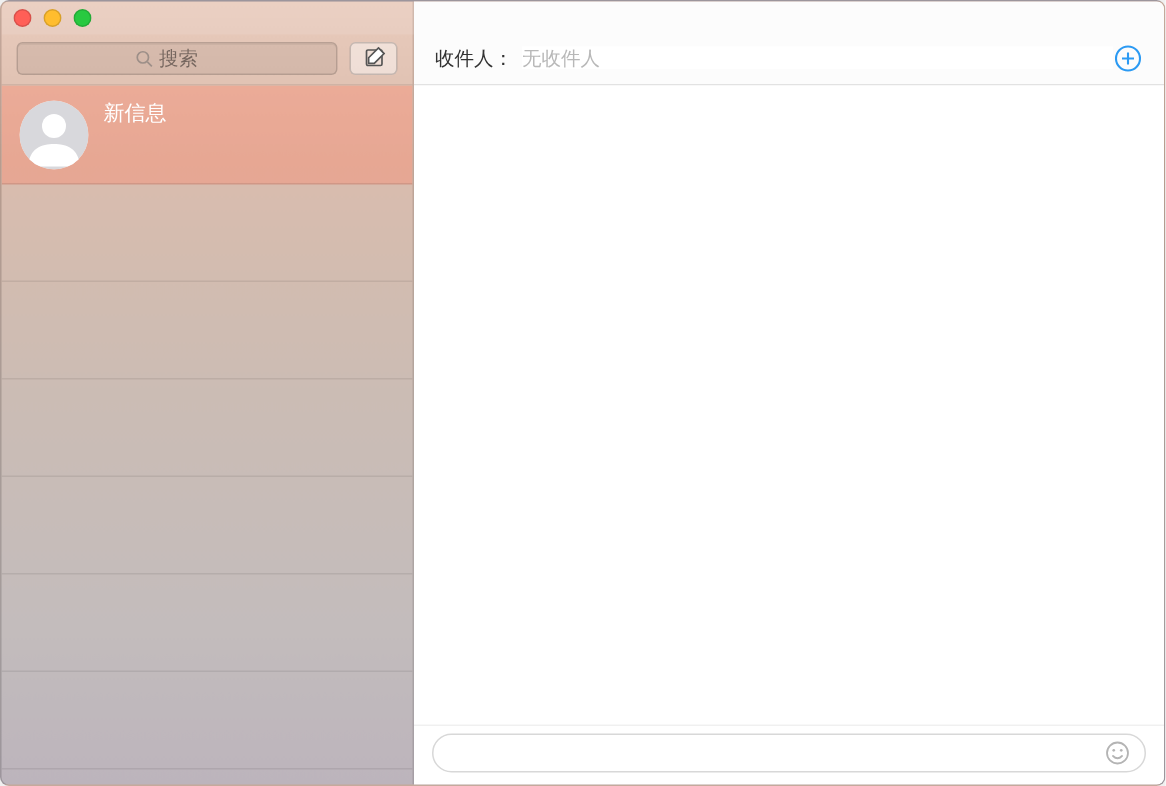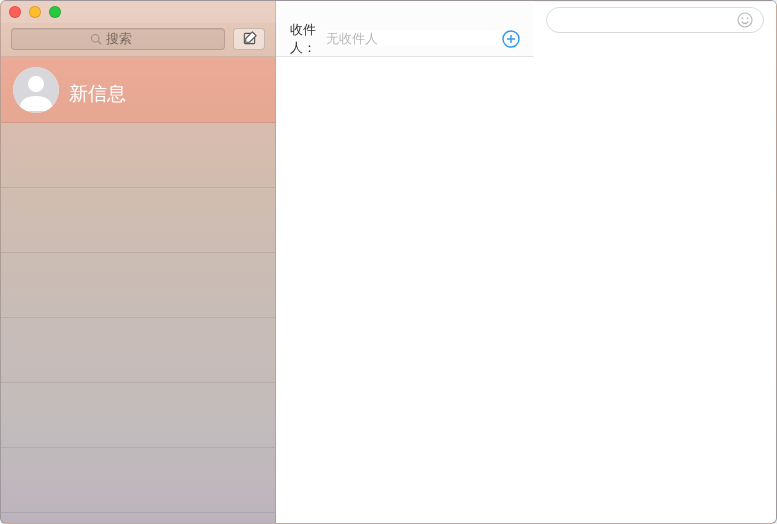--- a/index.html
+++ b/index.html
@@ -123,35 +123,35 @@
       border-radius: 50%;
       background: rgba(255,255,255,0.65);
       display: flex;
       align-items: center;
       justify-content: center;
       overflow: hidden;
     }
     .avatar svg { width: 46px; height: 46px; }
     .conv-title {
       color: #fff;
-      font-size: 19px;
+      font-size: 14px;
       font-weight: 500;
       align-self: flex-start;
-      margin-top: 24px;
+      margin-top: 10px;
     }
     .empty-row {
       height: 65px;
       border-bottom: 1px solid rgba(0,0,0,0.08);
     }
     .main {
       flex: 1;
       height: 100%;
       background: #ffffff;
       display: flex;
-      flex-direction: row;
+      flex-direction: column;
     }
     .main-header {
       height: 56px;
       padding: 26px 14px 6px 14px;
       display: flex;
       align-items: center;
       border-bottom: 1px solid rgba(0,0,0,0.1);
       font-size: 13px;
       background: #fcfcfc;
     }

